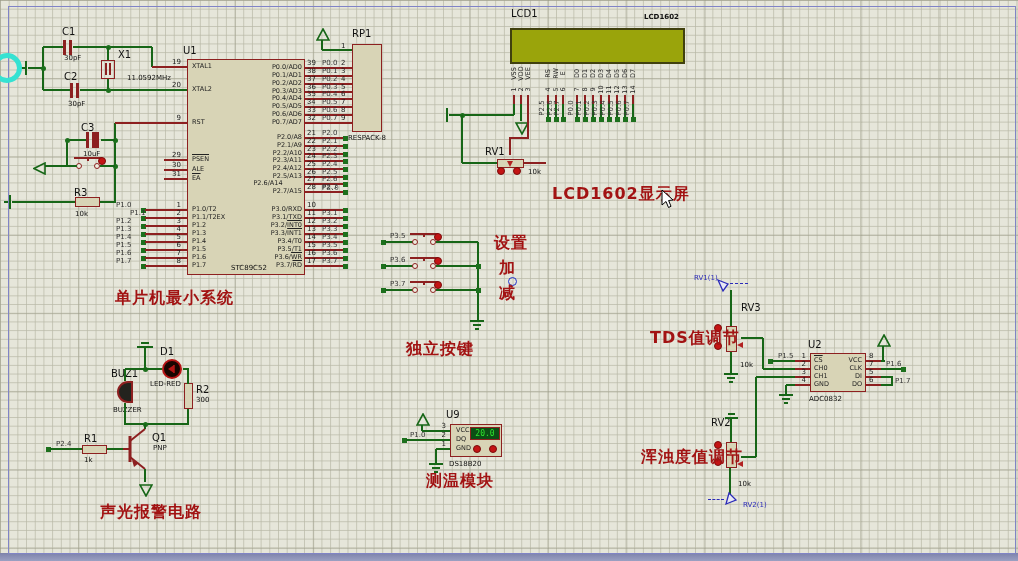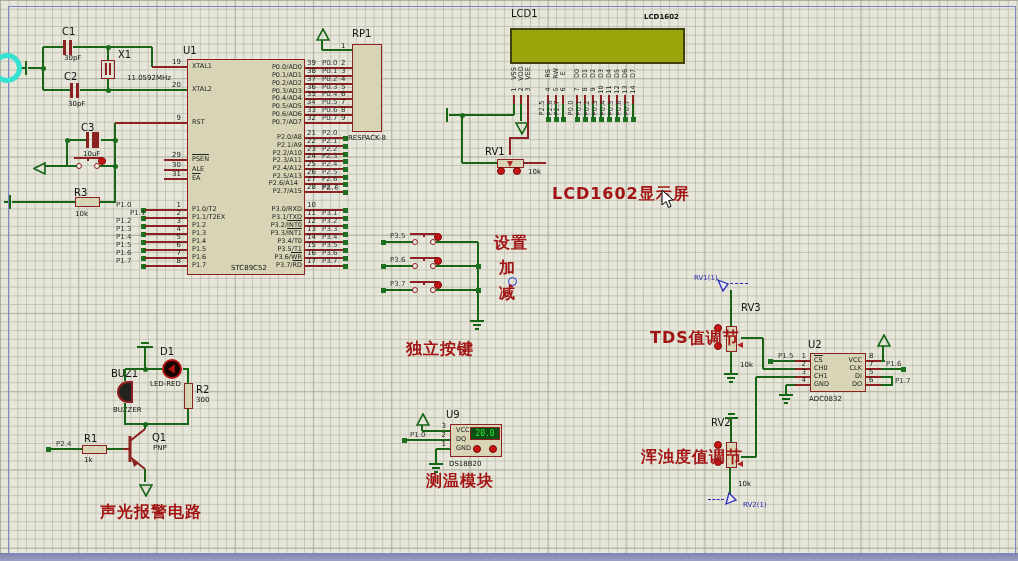--- a/index.html
+++ b/index.html
@@ -100,20 +100,21 @@
   <div class="val" style="left:64px;top:54px">30pF</div>
   <div class="ref" style="left:64px;top:71px">C2</div>
   <div class="val" style="left:68px;top:100px">30pF</div>
   <div class="ref" style="left:118px;top:49px">X1</div>
   <div class="val" style="left:127px;top:74px">11.0592MHz</div>
   <div class="ref" style="left:81px;top:122px">C3</div>
   <div class="val" style="left:83px;top:150px">10uF</div>
   <div class="ref" style="left:74px;top:187px">R3</div>
   <div class="val" style="left:75px;top:210px">10k</div>
 
+  <div class="cn" style="left:115px;top:288px">单片机最小系统</div>
   <div class="cn" style="left:552px;top:184px">LCD1602显示屏</div>
   <div class="cn" style="left:494px;top:233px">设置</div>
   <div class="cn" style="left:499px;top:258px">加</div>
   <div class="cn" style="left:499px;top:283px">减</div>
   <div class="cn" style="left:406px;top:339px">独立按键</div>
   <div class="cn" style="left:426px;top:471px">测温模块</div>
   <div class="cn" style="left:650px;top:328px">TDS值调节</div>
   <div class="cn" style="left:641px;top:447px">浑浊度值调节</div>
   <div class="cn" style="left:100px;top:502px">声光报警电路</div>
 
@@ -236,21 +237,21 @@
     <div class="il" style="position: absolute; left: 242px; top: 165px; width: 60px; text-align: right;">P2.4/A12</div>
     <div class="pn" style="position: absolute; left: 307px; top: 160px;">25</div>
     <div class="nl" style="position: absolute; left: 322px; top: 160px;">P2.4</div>
     <div class="wr" style="position: absolute; left: 305px; top: 168px; width: 40px; height: 2px;"></div>
     <div class="sq" style="position: absolute; left: 343px; top: 167px;"></div>
     <div class="il" style="position: absolute; left: 242px; top: 173px; width: 60px; text-align: right;">P2.5/A13</div>
     <div class="pn" style="position: absolute; left: 307px; top: 168px;">26</div>
     <div class="nl" style="position: absolute; left: 322px; top: 168px;">P2.5</div>
     <div class="wr" style="position: absolute; left: 305px; top: 176px; width: 40px; height: 2px;"></div>
     <div class="sq" style="position: absolute; left: 343px; top: 175px;"></div>
-    <div class="il" style="position: absolute; left: 238px; top: 180px; width: 60px; text-align: right;">P2.6/A14</div>
+    <div class="il" style="position: absolute; left: 238px; top: 180px; width: 60px; text-align: center;">P2.6/A14</div>
     <div class="pn" style="position: absolute; left: 307px; top: 175px;">27</div>
     <div class="nl" style="position: absolute; left: 322px; top: 175px;">P2.6</div>
     <div class="wr" style="position: absolute; left: 305px; top: 183px; width: 40px; height: 2px;"></div>
     <div class="sq" style="position: absolute; left: 343px; top: 182px;"></div>
     <div class="il" style="position: absolute; left: 242px; top: 188px; width: 60px; text-align: right;">P2.7/A15</div>
     <div class="pn" style="position: absolute; left: 307px; top: 183px;">28</div>
     <div class="nl" style="position: absolute; left: 322px; top: 183px;">P2.7</div>
     <div class="wr" style="position: absolute; left: 305px; top: 191px; width: 40px; height: 2px;"></div>
     <div class="sq" style="position: absolute; left: 343px; top: 190px;"></div>
     <div class="il" style="position: absolute; left: 242px; top: 206px; width: 60px; text-align: right;">P3.0/RXD</div>

